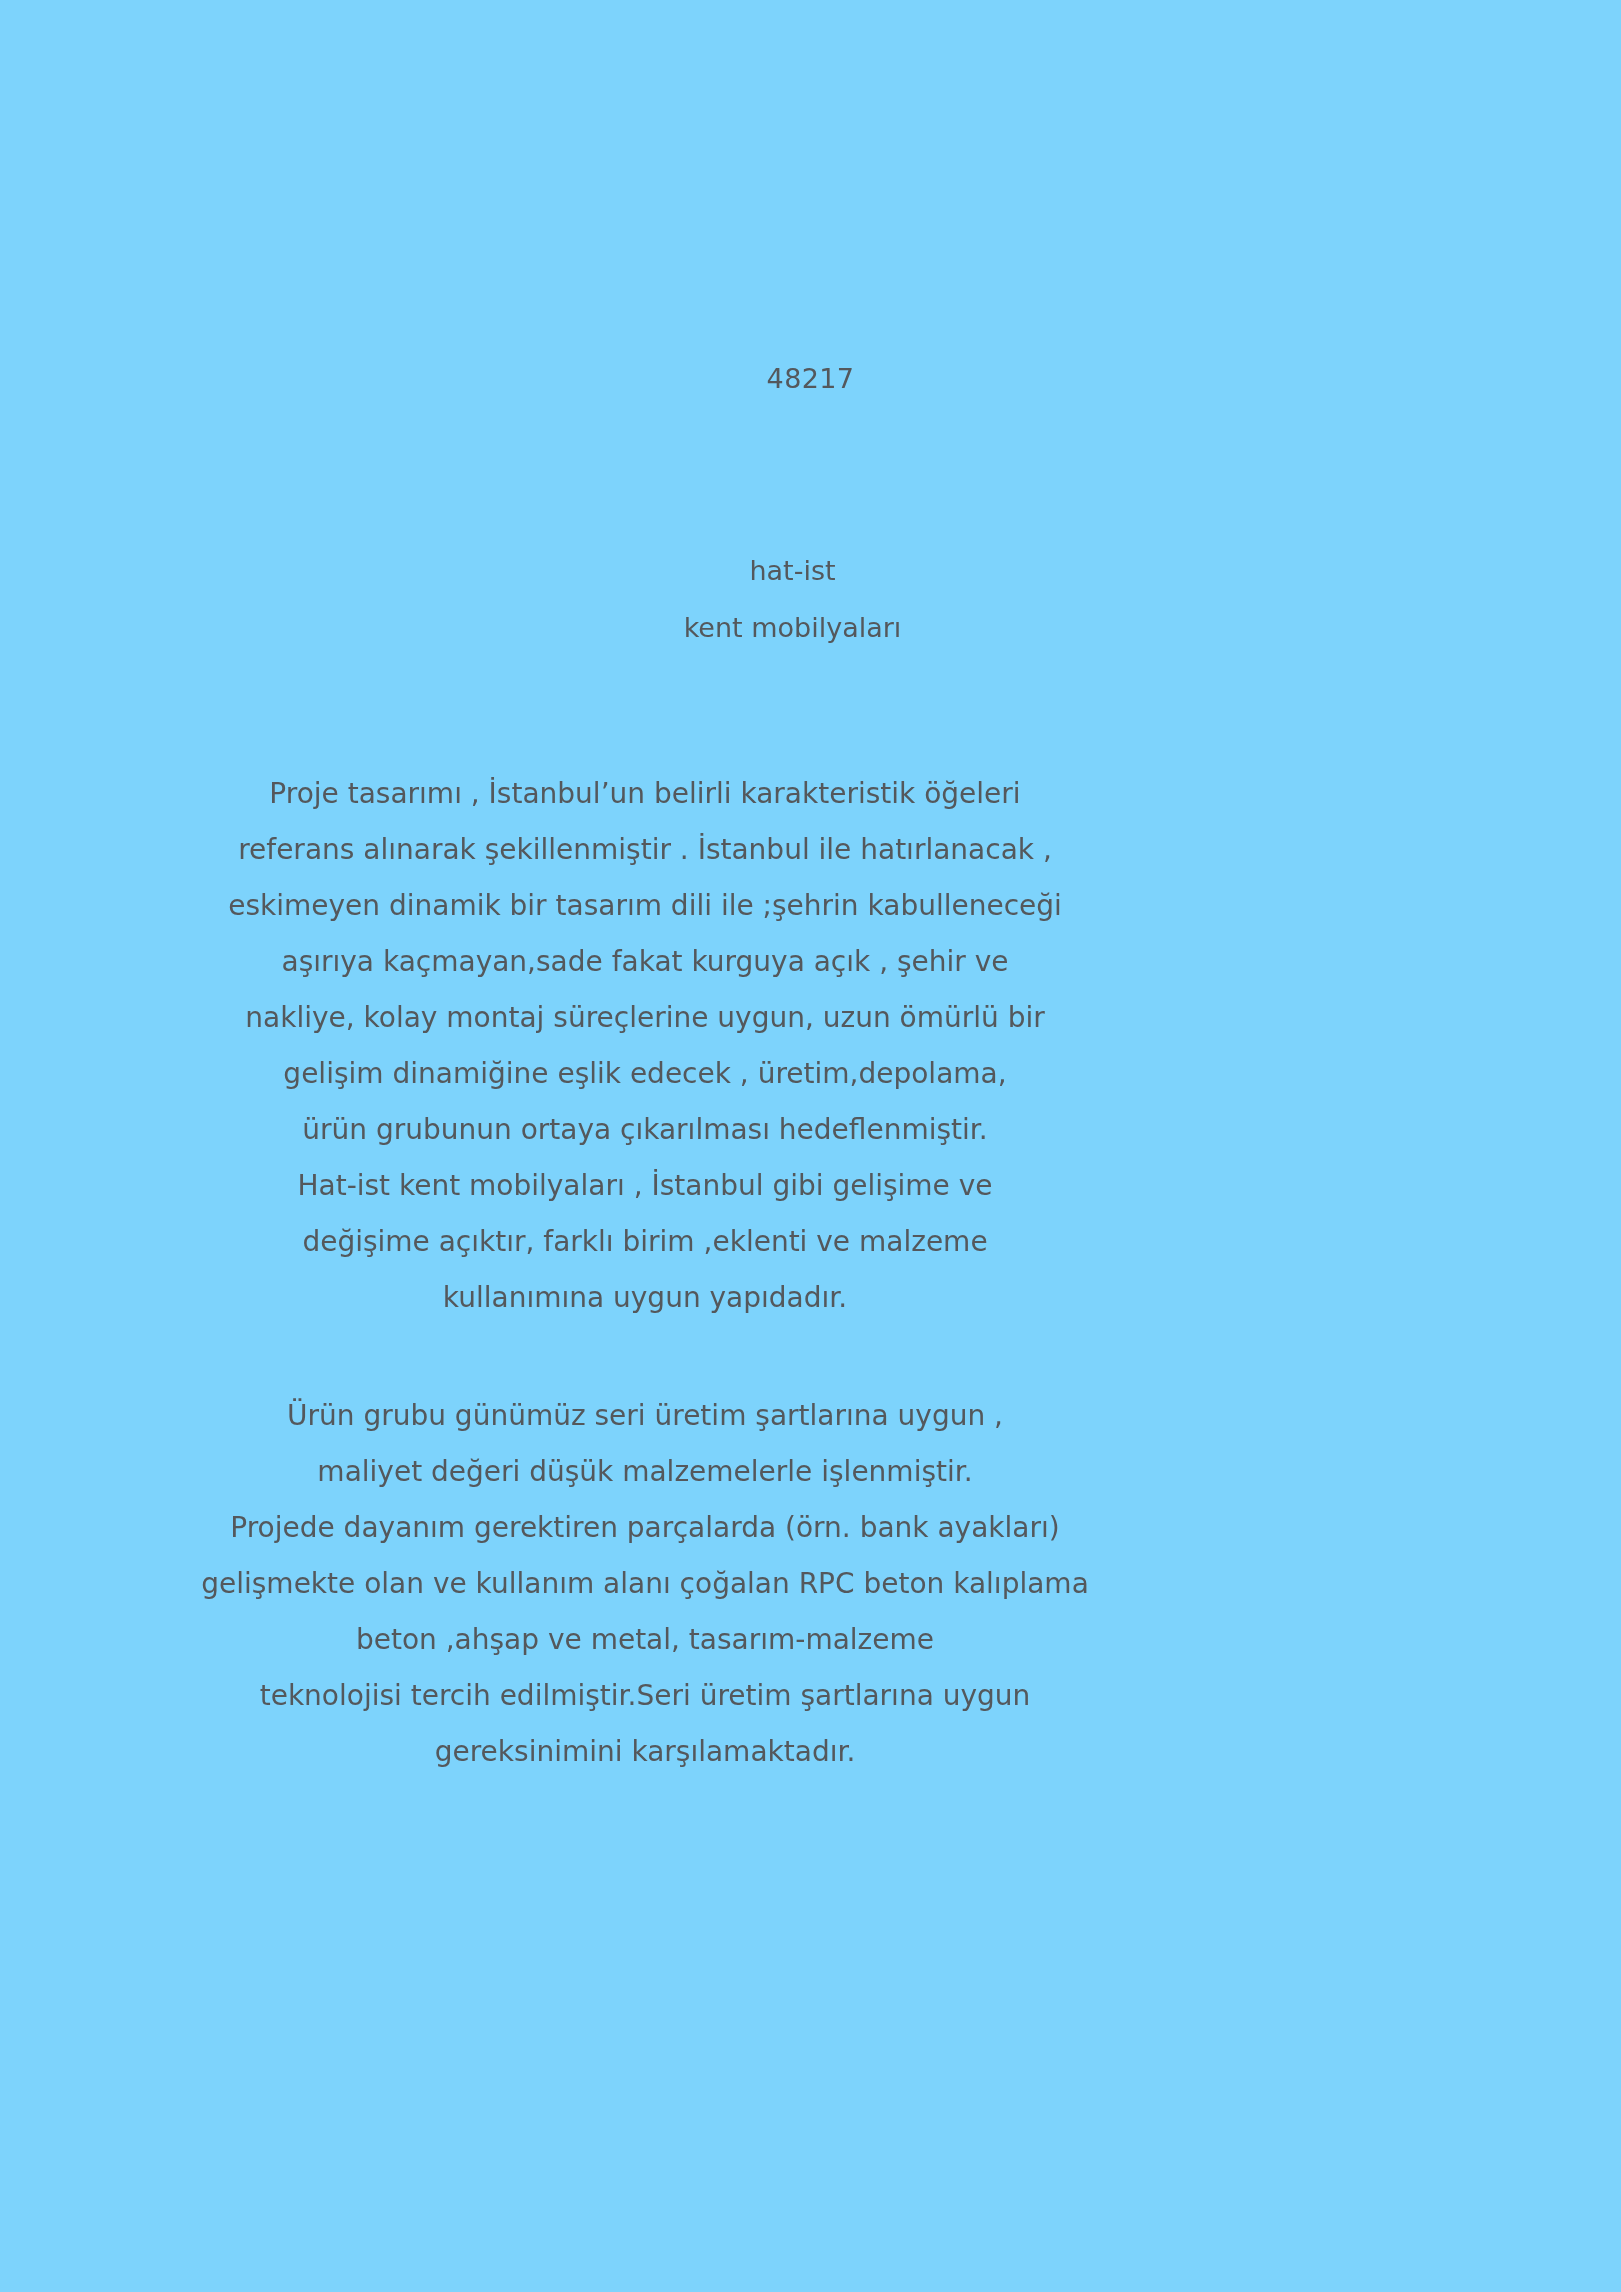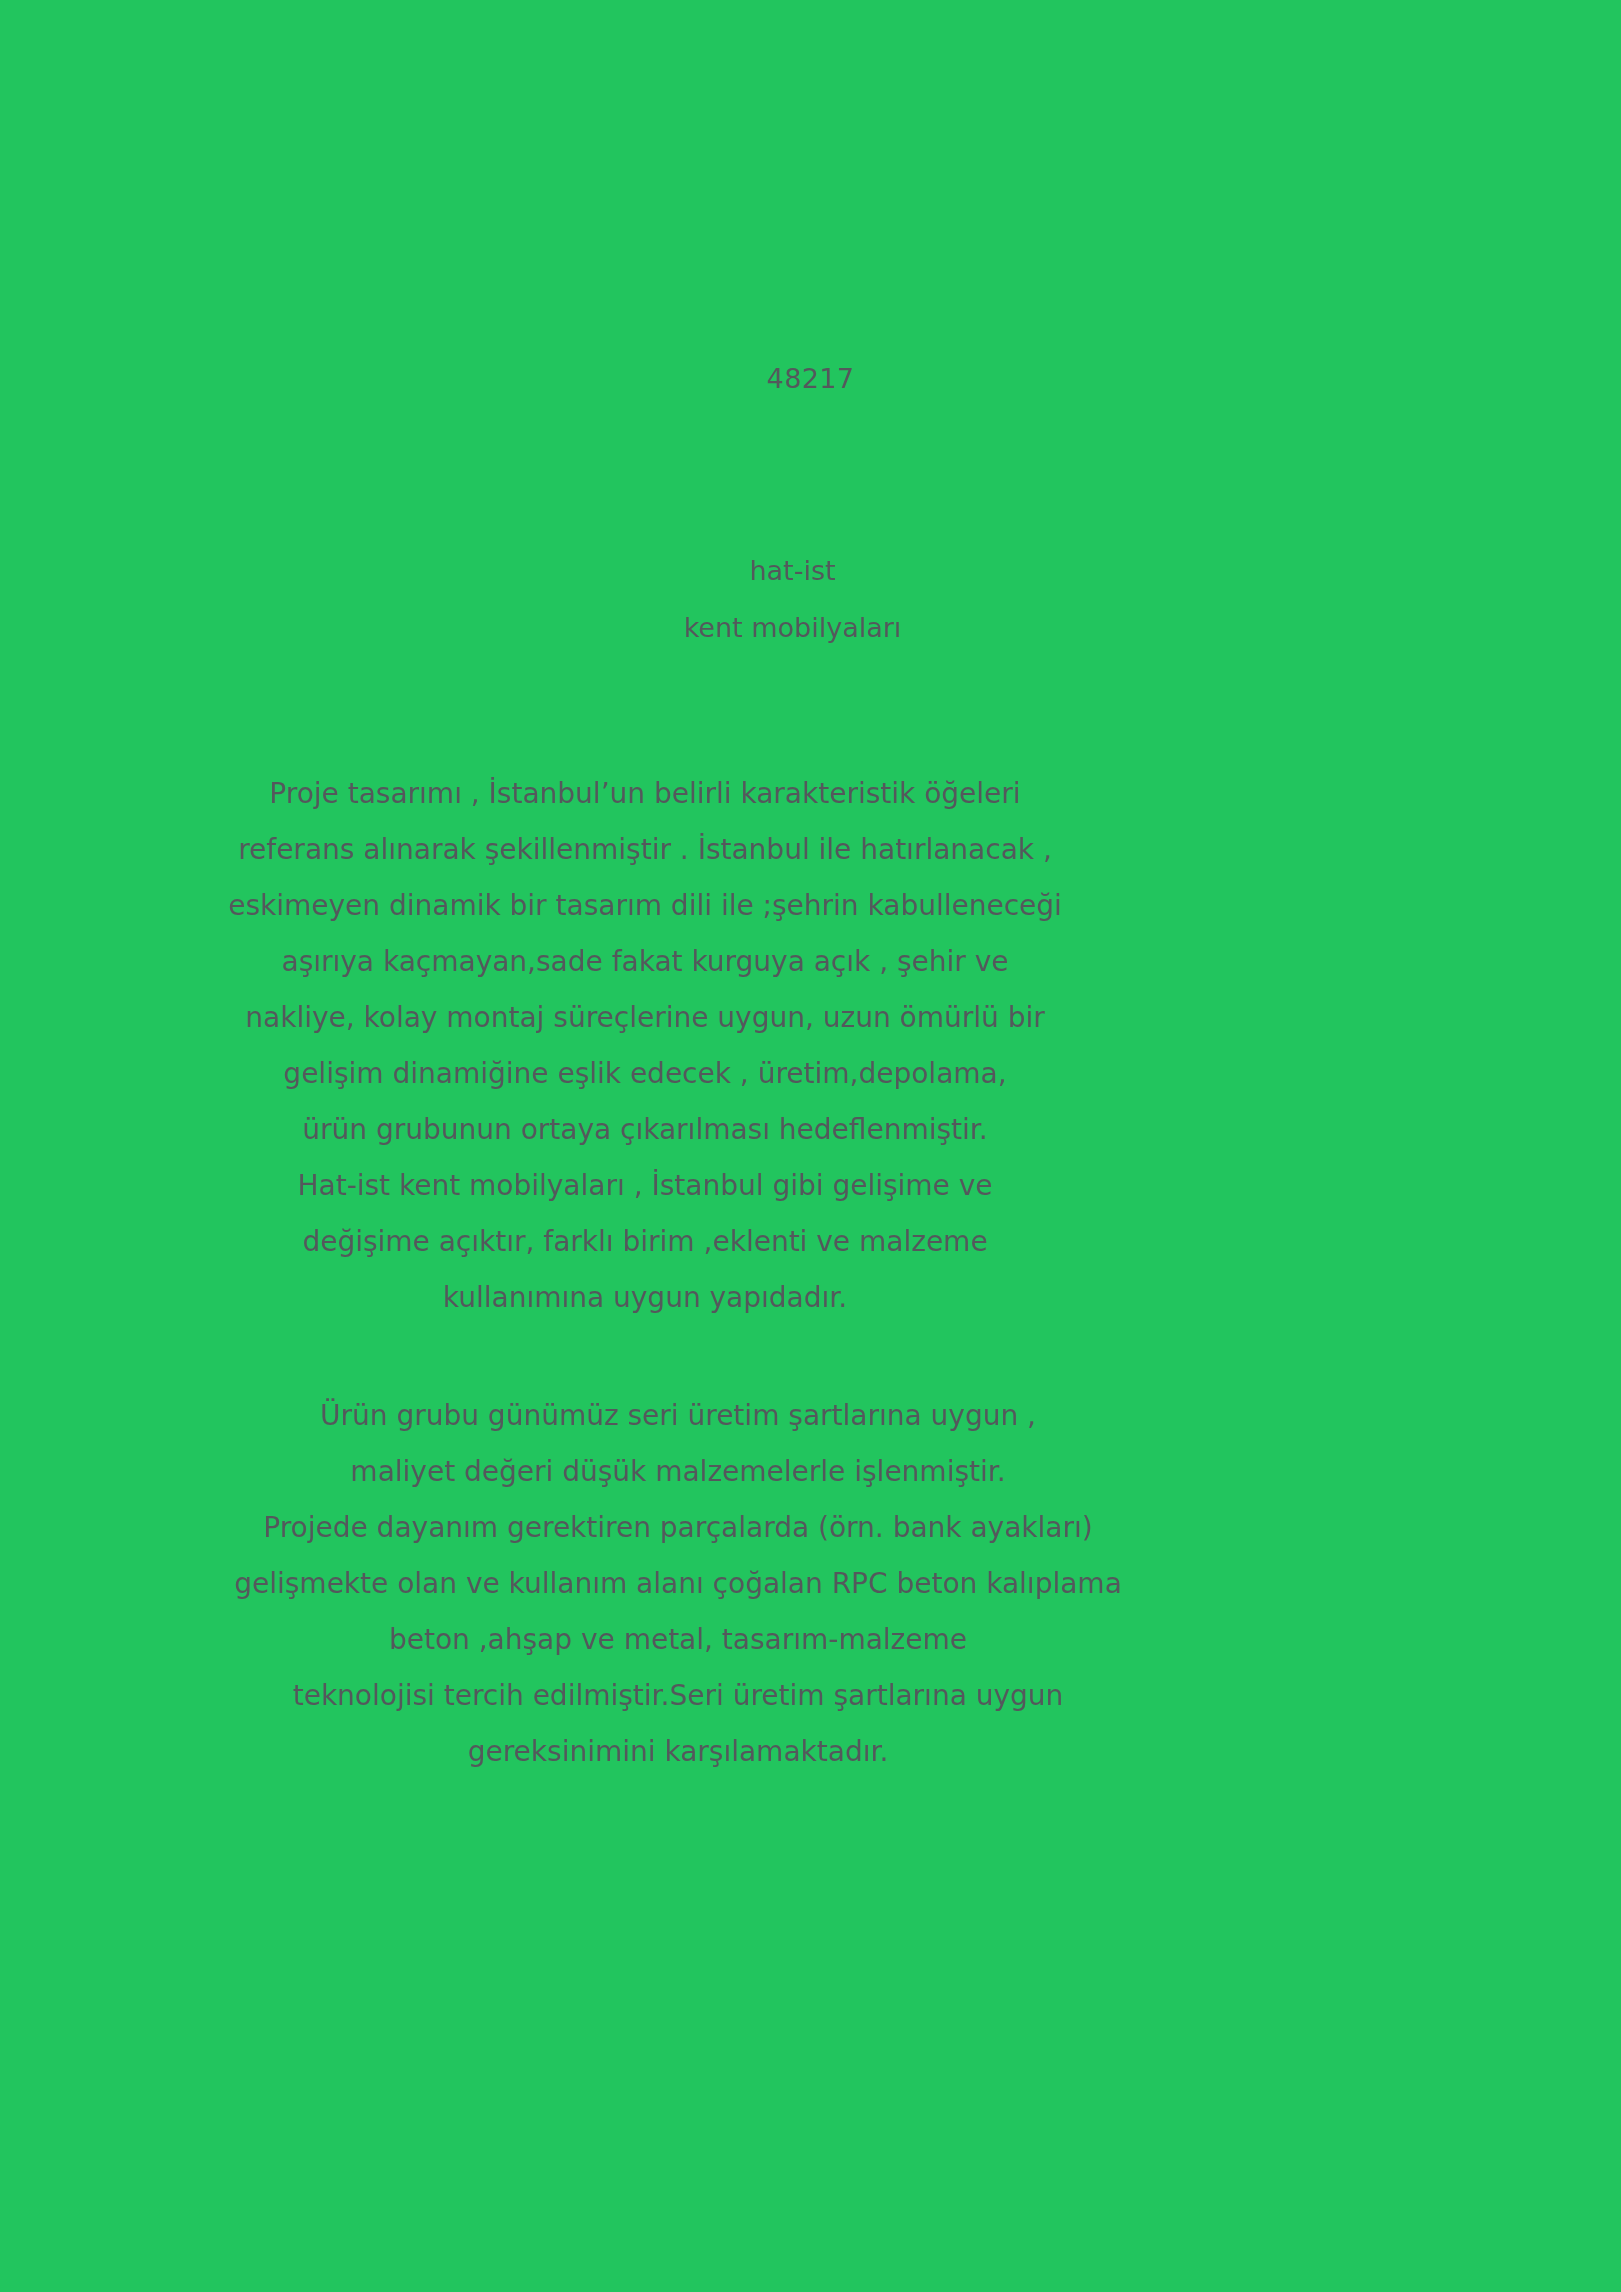--- a/index.html
+++ b/index.html
@@ -12,21 +12,21 @@
     height: 2293px;
     font-family: "DejaVu Sans", sans-serif;
     color: #54585c;
     -webkit-font-smoothing: antialiased;
   }
   .page {
     position: relative;
     width: 1621px;
     height: 2293px;
     box-sizing: border-box;
-    background: #22c55e;
+    background: #7dd3fc;
   }
   .doc-id {
     position: absolute;
     top: 363px;
     left: 0;
     width: 1621px;
     text-align: center;
     font-size: 27px;
     letter-spacing: 0.4px;
     color: #54585c;
@@ -51,21 +51,20 @@
     text-align: center;
     font-size: 28px;
     line-height: 56px;
     color: #54585c;
   }
   .body-block.first {
     top: 766px;
   }
   .body-block.second {
     top: 1388px;
-    padding-left: 33px;
   }
   .body-line {
     display: block;
     white-space: pre;
   }
 </style>
 </head>
 <body>
 
 <div class="page">

